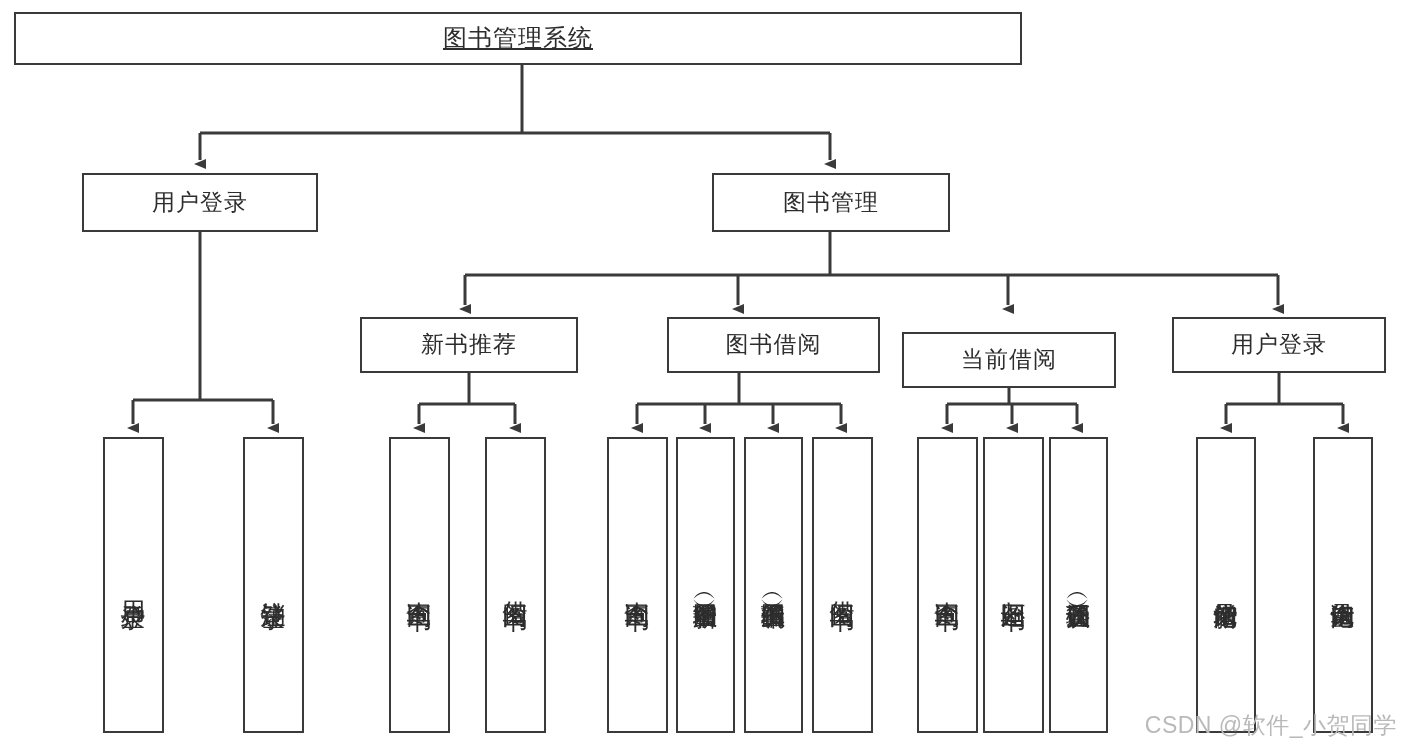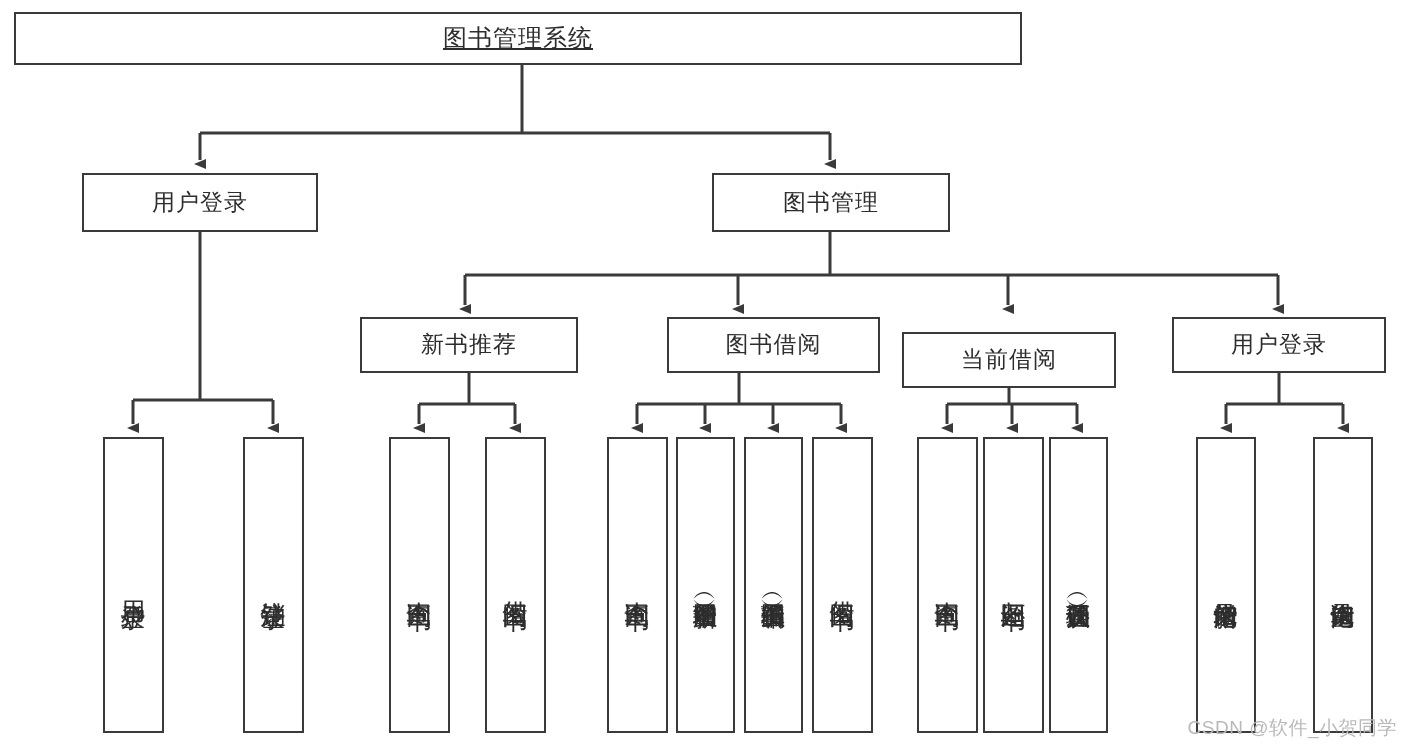--- a/index.html
+++ b/index.html
@@ -57,21 +57,21 @@
     line-height: 1.05;
   }
   .node.root {
     font-size: 24px;
     text-decoration: underline;
   }
   .watermark {
     position: absolute;
     right: 8px;
     bottom: 6px;
-    font-size: 19px;
+    font-size: 23px;
     color: #b9b9b9;
     white-space: nowrap;
     letter-spacing: 0.5px;
   }
 </style>
 </head>
 <body>
 
 <div id="canvas">
 

